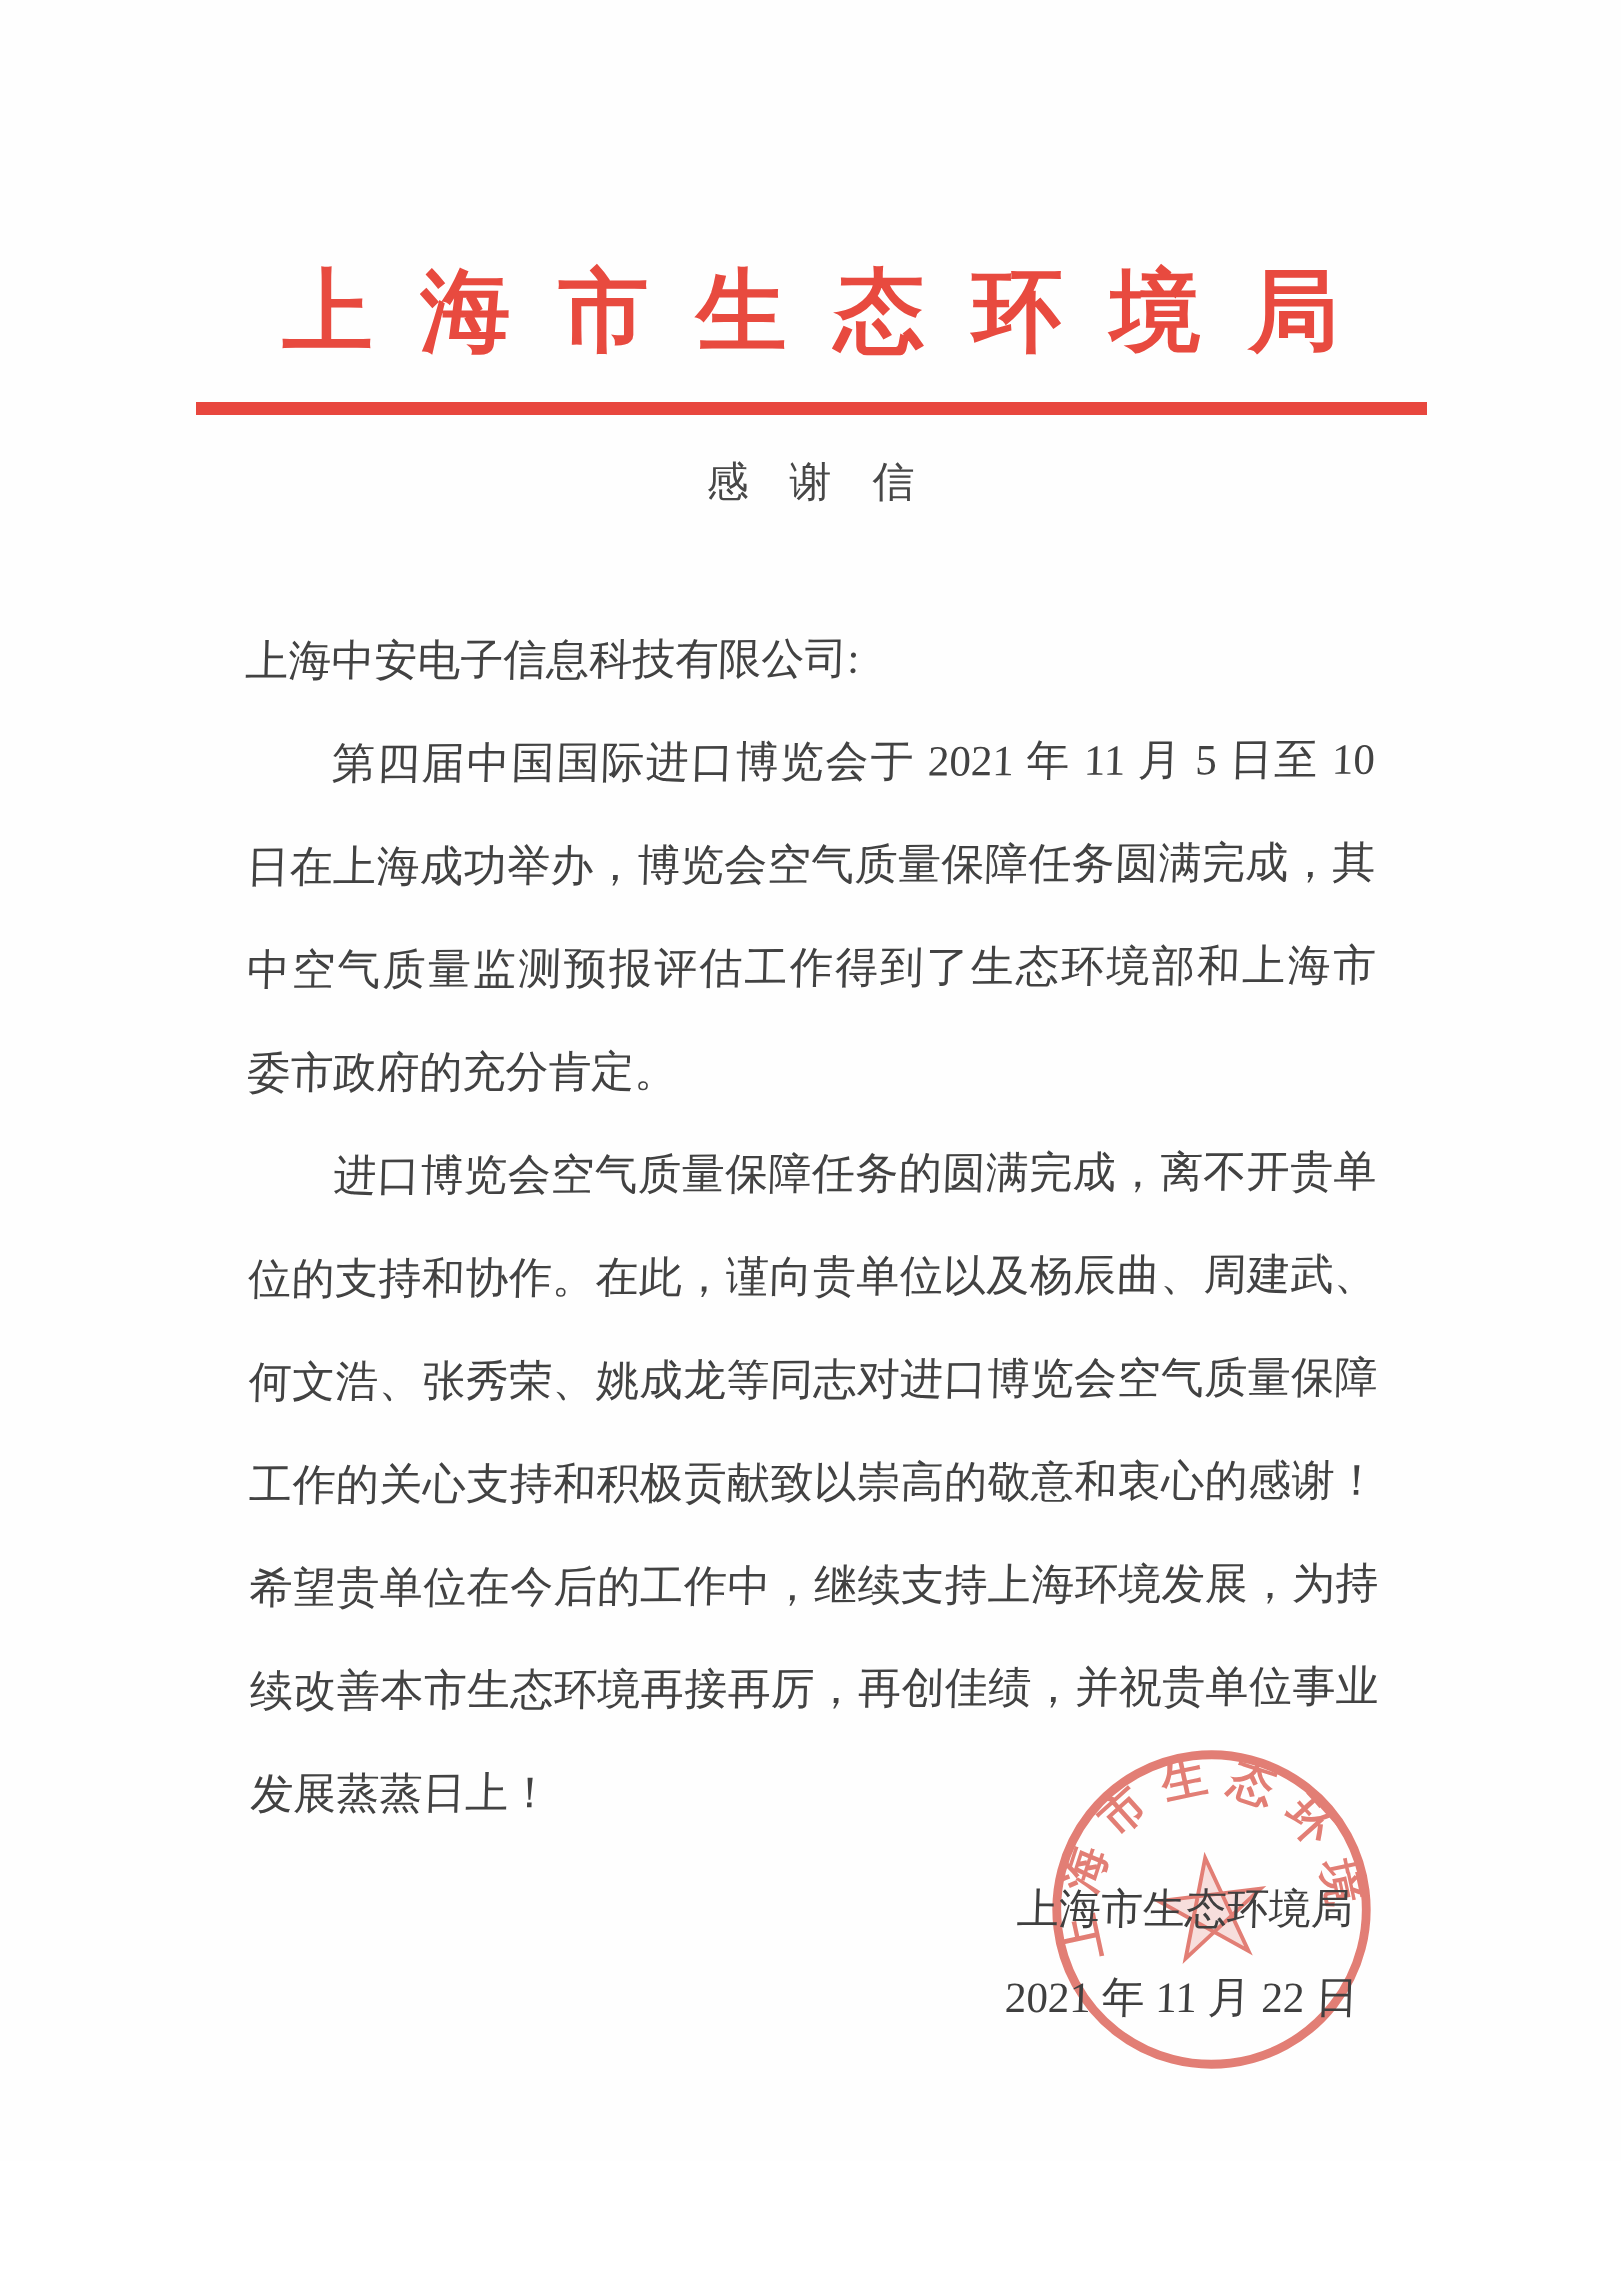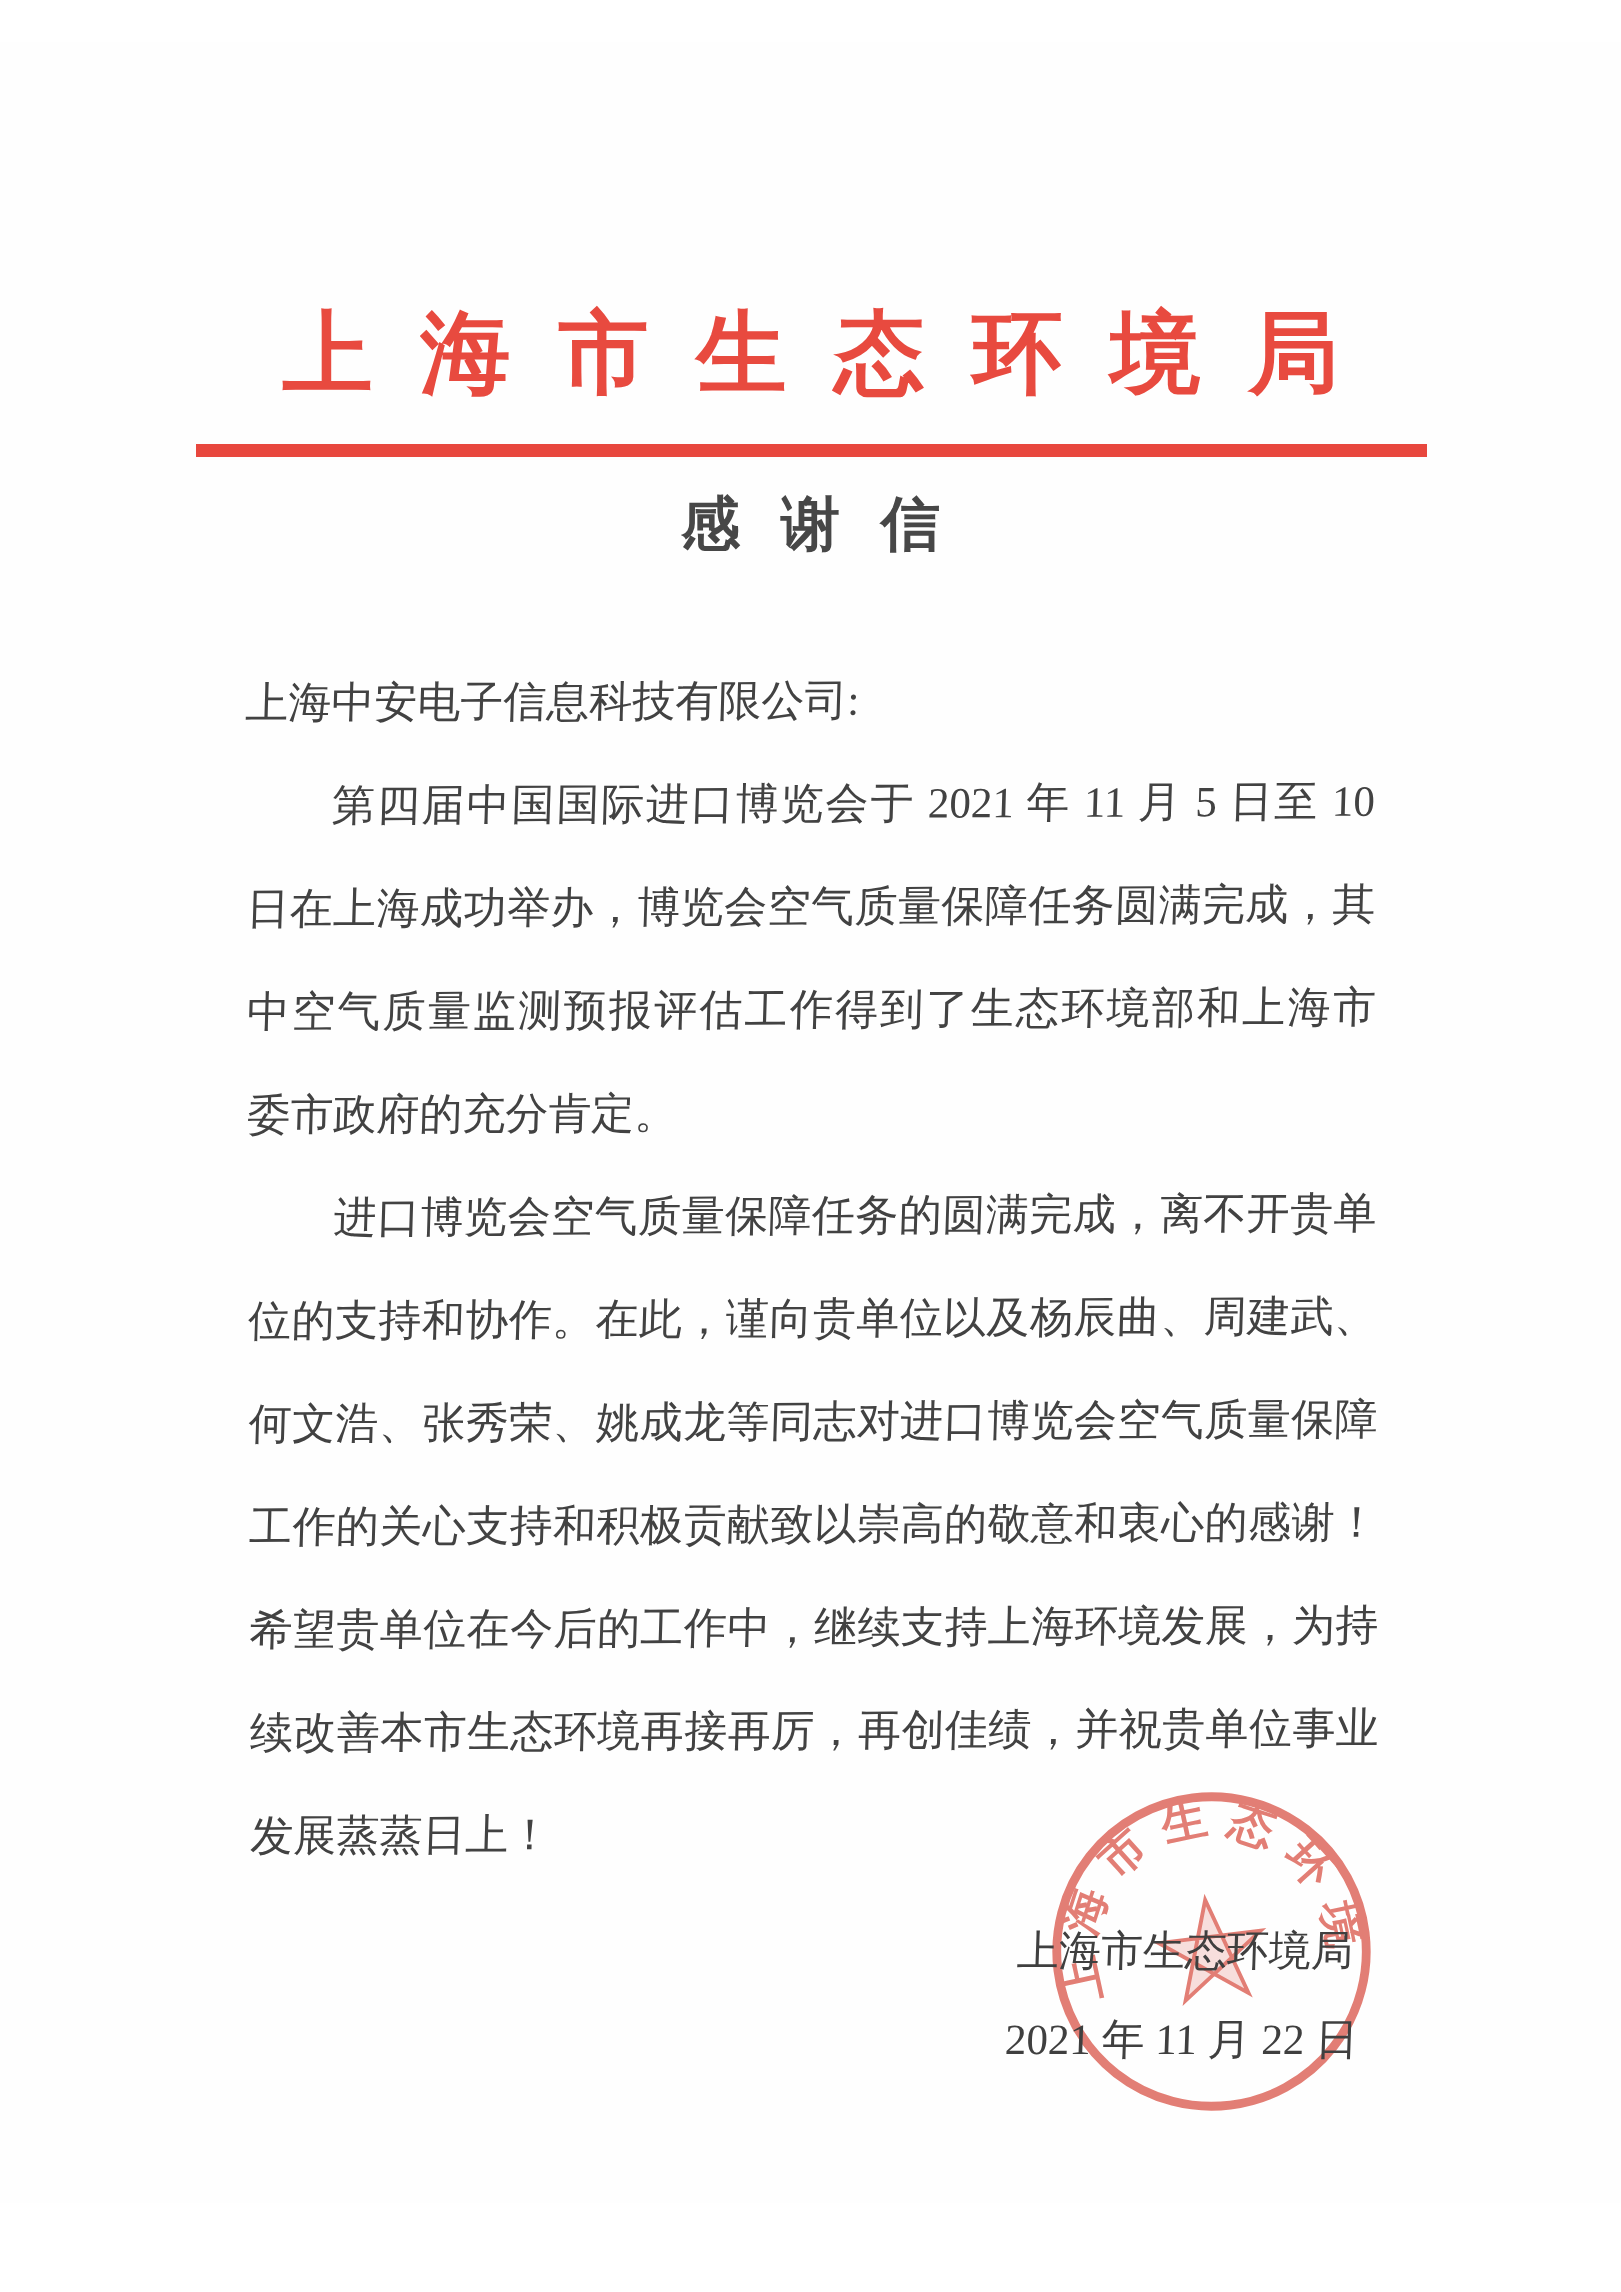--- a/index.html
+++ b/index.html
@@ -7,21 +7,20 @@
     padding: 0;
     background: #ffffff;
   }
   .page {
     position: relative;
     width: 1621px;
     height: 2161px;
     background: #fefefe;
     overflow: hidden;
     font-family: "Liberation Serif", "DejaVu Serif", serif;
-    margin-top: 42px;
   }
   
   .agency-title {
     position: absolute;
     top: 253px;
     left: 0;
     width: 100%;
     height: 118px;
     line-height: 118px;
     text-align: center;
@@ -43,22 +42,22 @@
     background: #e8473e;
   }
   .letter-title {
     position: absolute;
     top: 433px;
     left: 0;
     width: 100%;
     height: 98px;
     line-height: 98px;
     text-align: center;
-    font-size: 59px;
-    font-weight: 700;
+    font-size: 42px;
+    font-weight: 400;
     color: #474747;
     letter-spacing: 41px;
     padding-left: 41px;
     box-sizing: border-box;
     white-space: nowrap;
     margin: 0;
   }
   
   .letter-body {
     position: absolute;

